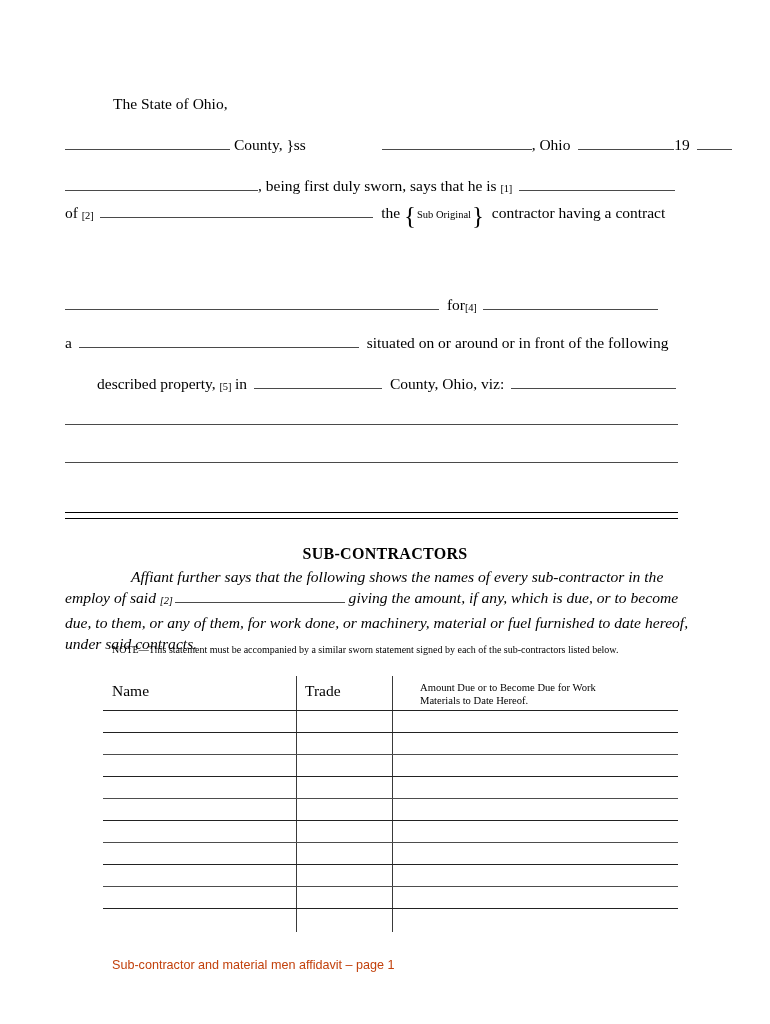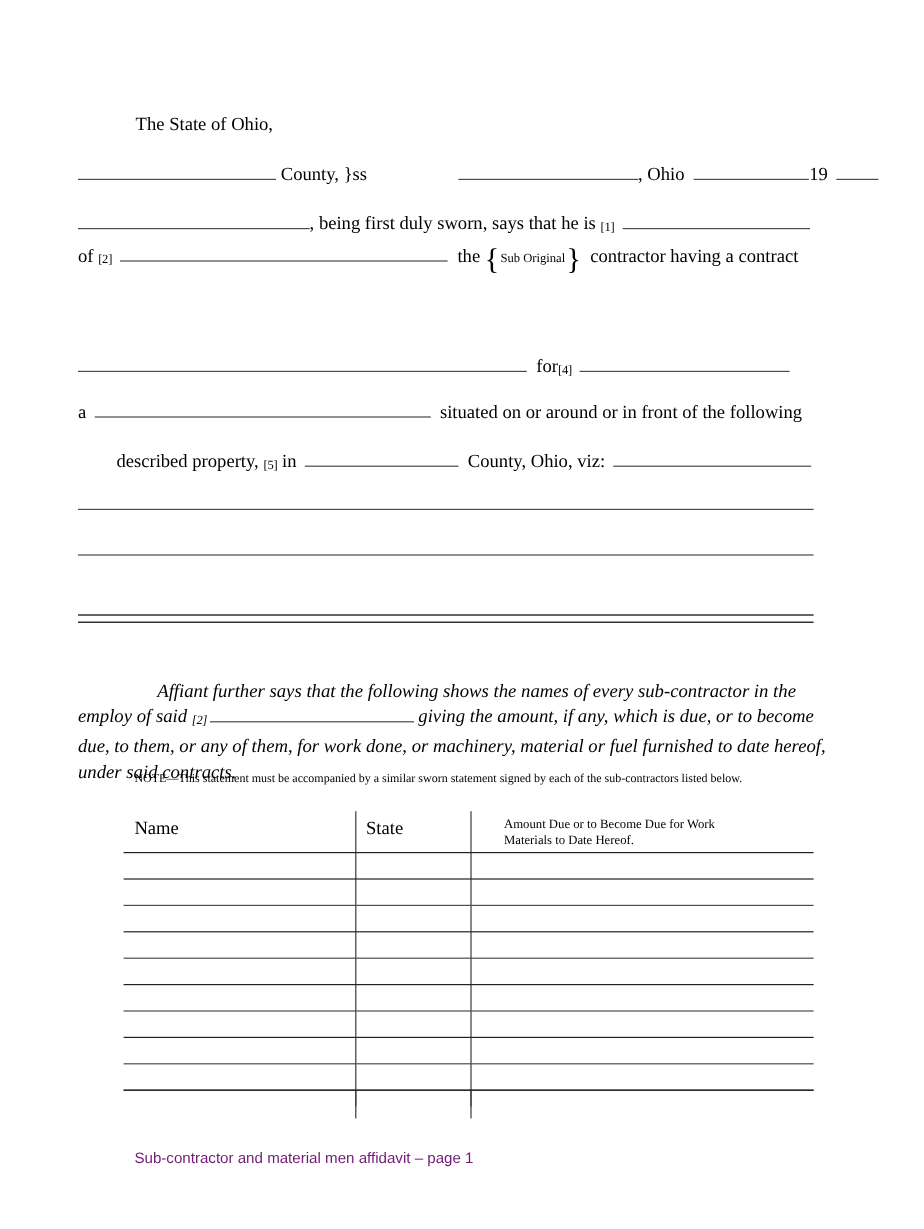--- a/index.html
+++ b/index.html
@@ -138,21 +138,21 @@
     width: 190px;
   }
 
   
   .footer {
     position: absolute;
     left: 112px;
     top: 958px;
     font-family: "Liberation Sans", "DejaVu Sans", sans-serif;
     font-size: 12.6px;
-    color: #701a75;
+    color: #c2410c;
     white-space: nowrap;
   }
 </style>
 </head>
 <body>
 
 <div class="page">
 
   <div class="form-line" style="left:113px; top:95px;">
     <span>The State of Ohio,</span>
@@ -202,33 +202,34 @@
     <span style="margin-left:4px;">County, Ohio, viz:</span>
     <span class="rule" style="width:165px; margin-left:3px;"></span>
   </div>
 
   <div class="blank-rule" style="top:424px;"></div>
   <div class="blank-rule" style="top:462px;"></div>
 
 
   <div class="double-rule" style="top:512px;"></div>
 
+  <div class="section-title" style="top:545px;">SUB-CONTRACTORS</div>
 
   <div class="affidavit-para" style="top:566px;">
     <span class="indent"></span><span>Affiant further says that the following shows the names of every sub-contractor in the employ of said</span>
     <span class="ref">[2]</span><span class="rule" style="width:170px; margin-left:2px;"></span>
     <span>giving the amount, if any, which is due, or to become due, to them, or any of them, for work done, or machinery, material or fuel furnished to date hereof, under said contracts.</span>
   </div>
 
   <div class="note-line" style="top:644px;">NOTE—This statement must be accompanied by a similar sworn statement signed by each of the sub-contractors listed below.</div>
 
   <div class="tbl">
 
     <div class="col-head" style="left:9px; top:6px;">Name</div>
-    <div class="col-head" style="left:202px; top:6px;">State</div>
+    <div class="col-head" style="left:202px; top:6px;">Trade</div>
     <div class="col-head small" style="left:296px; top:5px;margin-left:21px;">Amount Due or to Become Due for Work Materials to Date Hereof.</div>
 
     <div class="vline" style="left:193px;"></div>
     <div class="vline" style="left:289px;"></div>
 
     <div class="hline" style="top:34px;"></div>
     <div class="hline" style="top:56px;"></div>
     <div class="hline light" style="top:78px;"></div>
     <div class="hline" style="top:100px;"></div>
     <div class="hline light" style="top:122px;"></div>

